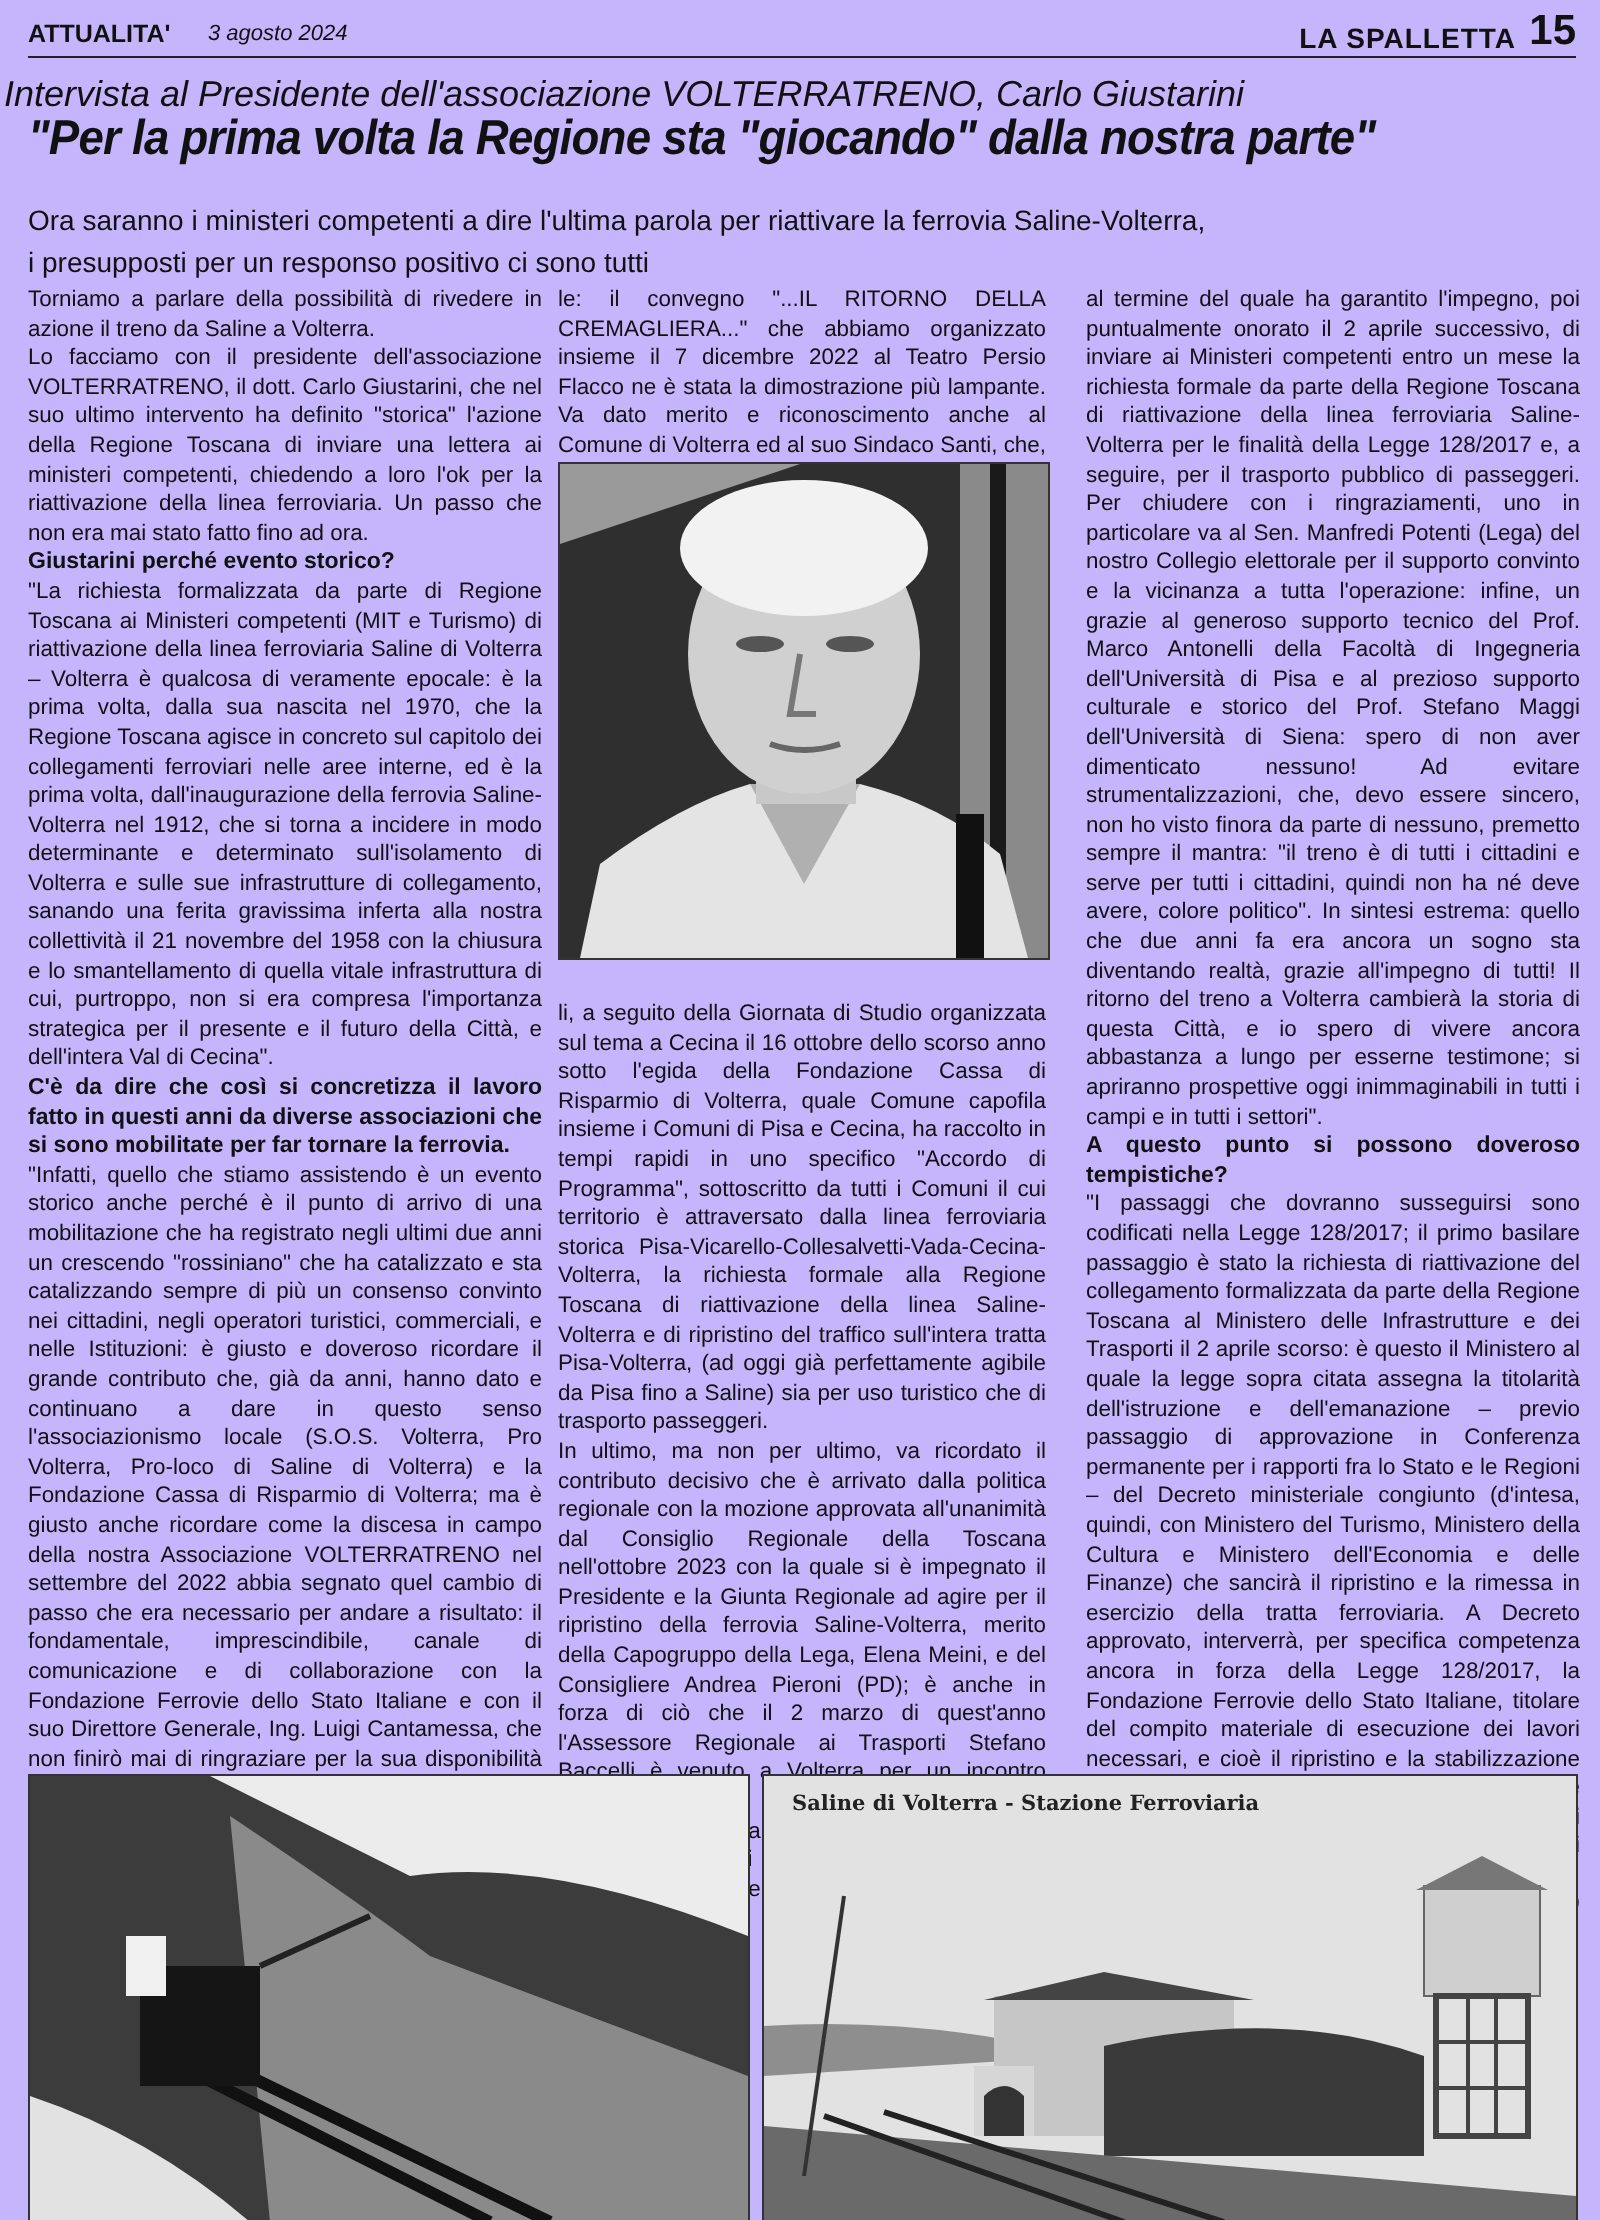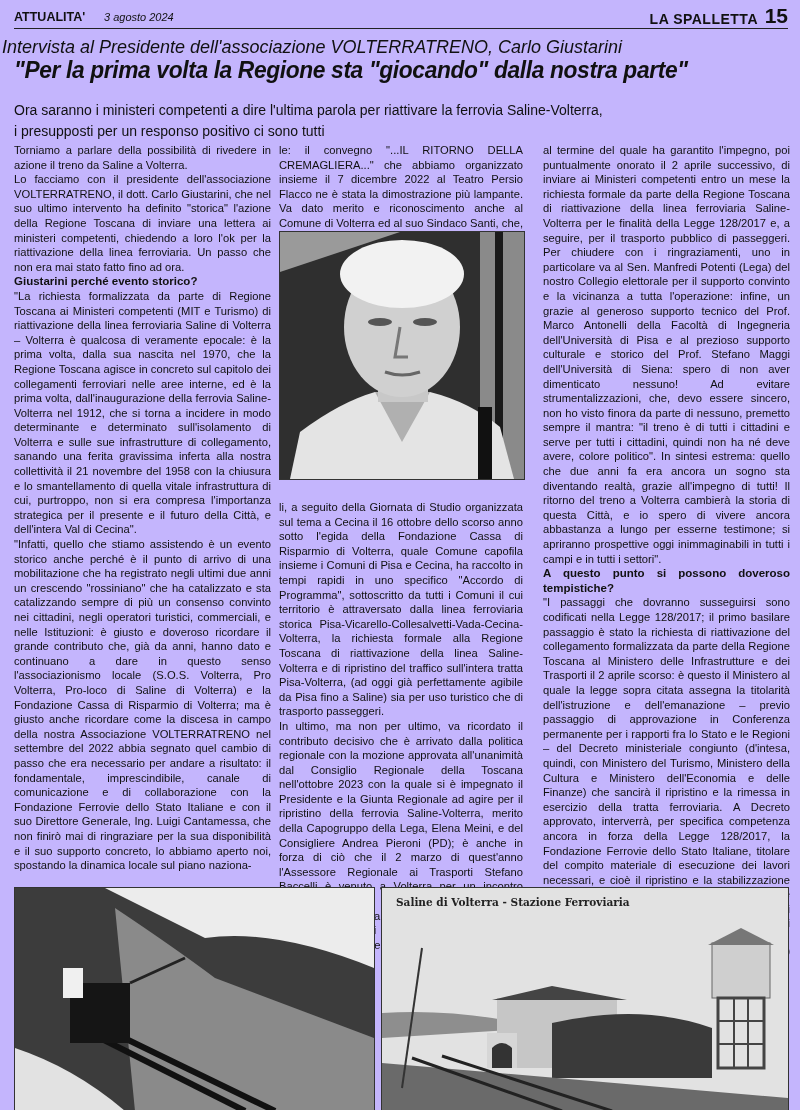--- a/index.html
+++ b/index.html
@@ -45,20 +45,21 @@
   <div class="sub">
     <div>Ora saranno i ministeri competenti a dire l'ultima parola per riattivare la ferrovia Saline-Volterra,</div>
     <div>i presupposti per un responso positivo ci sono tutti</div>
   </div>
 
   <div class="col c1">
     <p>Torniamo a parlare della possibilità di rivedere in azione il treno da Saline a Volterra.</p>
     <p>Lo facciamo con il presidente dell'associazione VOLTERRATRENO, il dott. Carlo Giustarini, che nel suo ultimo intervento ha definito "storica" l'azione della Regione Toscana di inviare una lettera ai ministeri competenti, chiedendo a loro l'ok per la riattivazione della linea ferroviaria. Un passo che non era mai stato fatto fino ad ora.</p>
     <p class="q">Giustarini perché evento storico?</p>
     <p>"La richiesta formalizzata da parte di Regione Toscana ai Ministeri competenti (MIT e Turismo) di riattivazione della linea ferroviaria Saline di Volterra – Volterra è qualcosa di veramente epocale: è la prima volta, dalla sua nascita nel 1970, che la Regione Toscana agisce in concreto sul capitolo dei collegamenti ferroviari nelle aree interne, ed è la prima volta, dall'inaugurazione della ferrovia Saline-Volterra nel 1912, che si torna a incidere in modo determinante e determinato sull'isolamento di Volterra e sulle sue infrastrutture di collegamento, sanando una ferita gravissima inferta alla nostra collettività il 21 novembre del 1958 con la chiusura e lo smantellamento di quella vitale infrastruttura di cui, purtroppo, non si era compresa l'importanza strategica per il presente e il futuro della Città, e dell'intera Val di Cecina".</p>
+    <p class="q">C'è da dire che così si concretizza il lavoro fatto in questi anni da diverse associazioni che si sono mobilitate per far tornare la ferrovia.</p>
     <p>"Infatti, quello che stiamo assistendo è un evento storico anche perché è il punto di arrivo di una mobilitazione che ha registrato negli ultimi due anni un crescendo "rossiniano" che ha catalizzato e sta catalizzando sempre di più un consenso convinto nei cittadini, negli operatori turistici, commerciali, e nelle Istituzioni: è giusto e doveroso ricordare il grande contributo che, già da anni, hanno dato e continuano a dare in questo senso l'associazionismo locale (S.O.S. Volterra, Pro Volterra, Pro-loco di Saline di Volterra) e la Fondazione Cassa di Risparmio di Volterra; ma è giusto anche ricordare come la discesa in campo della nostra Associazione VOLTERRATRENO nel settembre del 2022 abbia segnato quel cambio di passo che era necessario per andare a risultato: il fondamentale, imprescindibile, canale di comunicazione e di collaborazione con la Fondazione Ferrovie dello Stato Italiane e con il suo Direttore Generale, Ing. Luigi Cantamessa, che non finirò mai di ringraziare per la sua disponibilità e il suo supporto concreto, lo abbiamo aperto noi, spostando la dinamica locale sul piano naziona-</p>
   </div>
 
   <div class="col c2a">
     <p>le: il convegno "...IL RITORNO DELLA CREMAGLIERA..." che abbiamo organizzato insieme il 7 dicembre 2022 al Teatro Persio Flacco ne è stata la dimostrazione più lampante. Va dato merito e riconoscimento anche al Comune di Volterra ed al suo Sindaco Santi, che, dopo esitazioni inizia-</p>
   </div>
 
   <div class="photo portrait" title="Carlo Giustarini">
     <svg width="244" height="247" viewBox="0 0 244 247">
       <rect x="0" y="0" width="244" height="247" fill="#2f2f2f"></rect>

